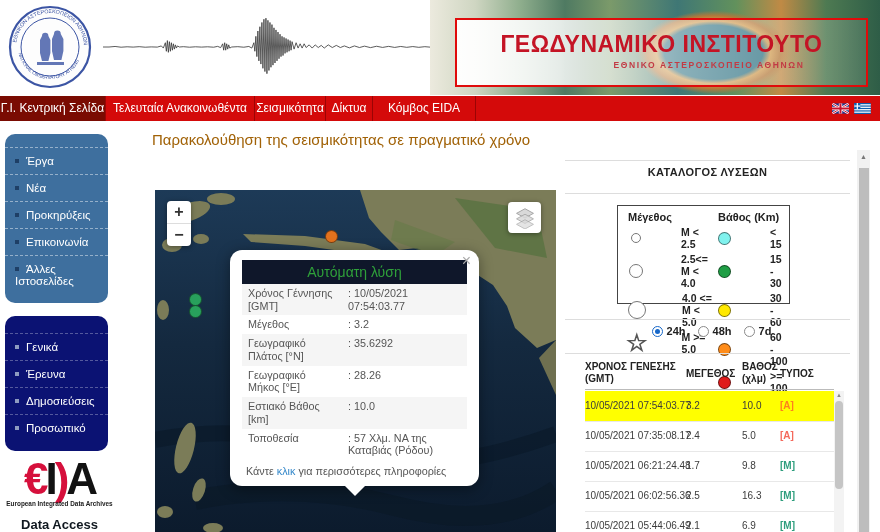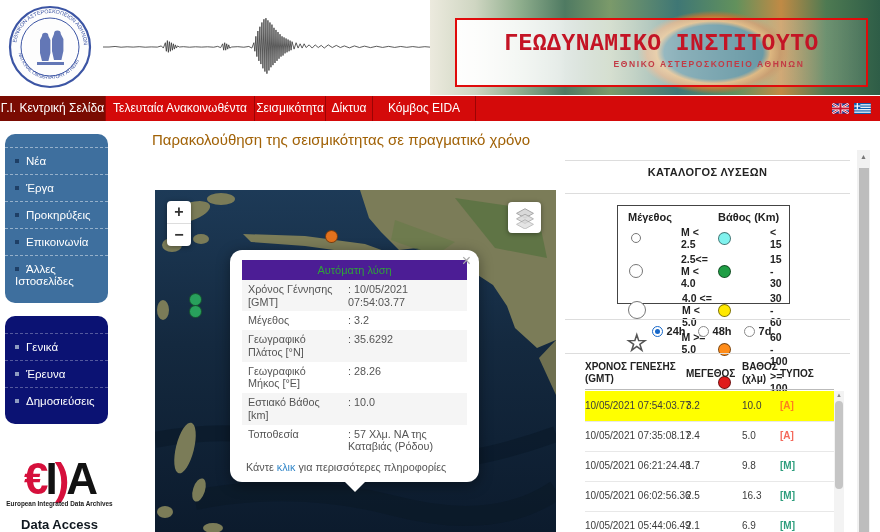--- a/index.html
+++ b/index.html
@@ -9,21 +9,21 @@
   
   .header{position:absolute;left:0;top:0;width:880px;height:96px;background:#fff;}
   .logo{position:absolute;left:8px;top:4px;width:84px;height:86px;}
   .trace{position:absolute;left:103px;top:15px;width:352px;height:64px;}
   .banner{position:absolute;left:430px;top:0;width:450px;height:95px;overflow:hidden;
     background:
       radial-gradient(ellipse 95px 52px at 63% 55%, #2a6f80 0%, #2a6f80 52%, #cf9a4e 60%, #b4793a 70%, rgba(180,121,58,0) 80%),
       linear-gradient(90deg,#eceade 0%,#cfd6c2 10%,#8fae8d 20%,#4f7a62 30%,#7b9a6a 40%,#3f7775 55%,#62915c 68%,#c08a45 78%,#4e7a52 88%,#2e5d47 100%);}
   .banner-frame{position:absolute;left:25px;top:18px;right:12px;bottom:8px;border:2px solid #e00b0b;
       background:linear-gradient(90deg,rgba(255,255,255,.97) 0%,rgba(255,255,255,.85) 25%,rgba(255,255,255,.45) 55%,rgba(255,255,255,.10) 100%);}
-  .brand-title{margin-top:11px;text-align:center;color:#c41425;font-family:Liberation Mono, monospace;
+  .brand-title{margin-top:11px;text-align:center;color:#c41425;font-family:Liberation Sans, sans-serif;
       font-weight:bold;font-size:23px;letter-spacing:.5px;}
   .brand-subtitle{text-align:center;padding-left:95px;font-size:8.5px;font-weight:bold;color:#c23b45;letter-spacing:1.6px;margin-top:2px;}
 
   
   .nav{position:absolute;left:0;top:96px;width:880px;height:25px;background:#d40a0a;display:flex;align-items:stretch;}
   .nav a{display:block;color:#fff;font-size:12px;line-height:25px;text-align:center;text-decoration:none;}
   .ni0{width:105px;background:#7a0b02;}
   .ni1{width:148px;border-left:1px solid #9c0404;}
   .ni2{width:70px;border-left:1px solid #9c0404;}
   .ni3{width:46px;border-left:1px solid #9c0404;}
@@ -65,21 +65,21 @@
   .mk-orange{left:170px;top:40px;background:#e2711d;}
   .mk-green1{left:34px;top:103px;background:#28a05c;}
   .mk-green2{left:34px;top:115px;background:#28a05c;}
   .mk-cyan{left:193px;top:243px;background:#29b6c5;}
 
   .popup{position:absolute;left:75px;top:60px;width:249px;background:#fff;border-radius:12px;
      box-shadow:0 3px 14px rgba(0,0,0,.4);padding:10px 12px 8px;box-sizing:border-box;z-index:5;}
   .popup-tail{position:absolute;left:114px;top:100%;width:0;height:0;margin-top:-1px;
      border-left:11px solid transparent;border-right:11px solid transparent;border-top:11px solid #fff;}
   .popup-close{position:absolute;right:8px;top:3px;font-size:16px;color:#aaa;cursor:pointer;line-height:16px;}
-  .popup-title{background:#4c1d95;color:#2fa13a;font-size:11px;text-align:center;padding:4px 2px;}
+  .popup-title{background:#0f172a;color:#2fa13a;font-size:14px;text-align:center;padding:4px 2px;}
   .prow{display:flex;font-size:10.8px;line-height:1.18;color:#555;}
   .prow .pl{width:92px;flex:0 0 92px;padding:3px 4px 3px 6px;}
   .prow .pv{flex:1;padding:3px 4px;}
   .prow:nth-child(odd){background:#f5f5f5;}
   .prow:nth-child(even){background:#fff;}
   .popup-foot{font-size:10.8px;color:#555;padding:5px 2px 1px 4px;}
   .popup-foot a{color:#3387c9;text-decoration:none;cursor:pointer;}
 
   
   .pline{position:absolute;left:565px;width:285px;border-top:1px solid #ddd;height:0;}
@@ -195,33 +195,34 @@
         <g fill="#fff">
             <rect x="4" width="2" height="10"></rect>
             <rect y="4" width="10" height="2"></rect>
           </g>
       </svg>
     </div>
   </div>
 
   <div class="side-box side-box1">
     <ul>
+      <li><span class="blt"></span><span>Έργα</span></li>
       <li><span class="blt"></span><span>Νέα</span></li>
-      <li><span class="blt"></span><span>Έργα</span></li>
       <li><span class="blt"></span><span>Προκηρύξεις</span></li>
       <li><span class="blt"></span><span>Επικοινωνία</span></li>
       <li><span class="blt"></span><span>Άλλες Ιστοσελίδες</span></li>
     </ul>
   </div>
 
   <div class="side-box side-box2">
     <ul>
       <li><span class="blt"></span><span>Γενικά</span></li>
       <li><span class="blt"></span><span>Έρευνα</span></li>
       <li><span class="blt"></span><span>Δημοσιεύσεις</span></li>
+      <li><span class="blt"></span><span>Προσωπικό</span></li>
     </ul>
   </div>
 
   <div class="eida">
     <div class="eida-letters"><span class="eida-red">€</span><span>I</span><span class="eida-red">)</span><span>A</span></div>
     <div class="eida-tagline">European Integrated Data Archives</div>
   </div>
   <div class="eida-caption">Data Access</div>
 
   <div class="page-title">Παρακολούθηση της σεισμικότητας σε πραγματικό χρόνο</div>

